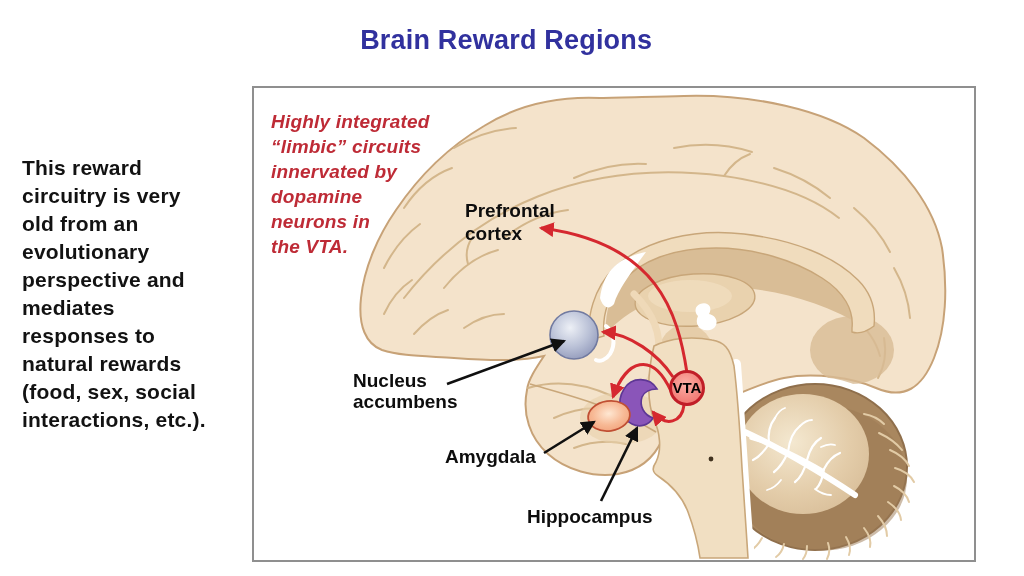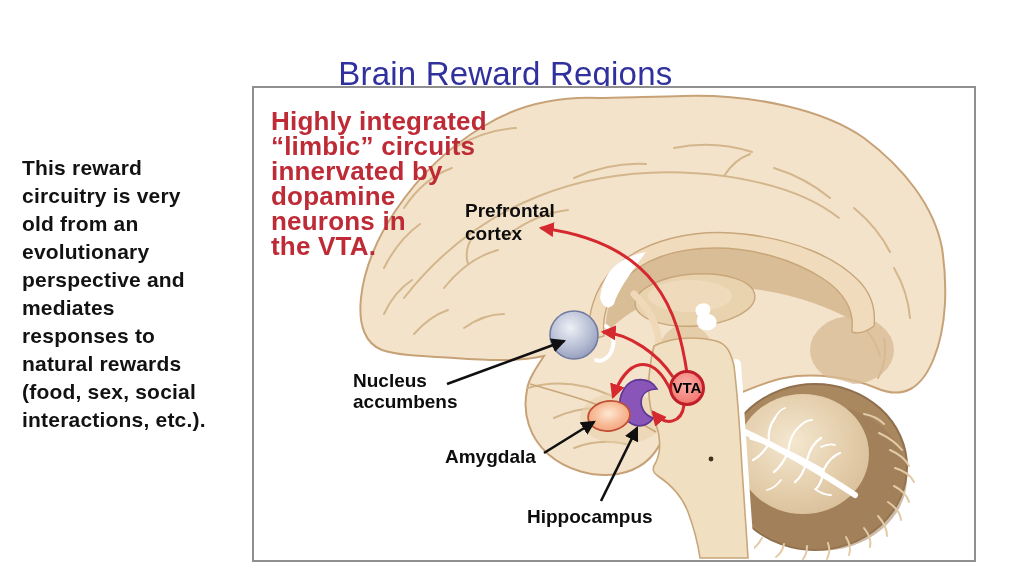--- a/index.html
+++ b/index.html
@@ -3,38 +3,37 @@
 <meta charset="utf-8">
 <style>
   html,body{margin:0;padding:0;}
   body{
     width:1024px;height:576px;position:relative;overflow:hidden;
     background:#ffffff;
     font-family:"Liberation Sans","DejaVu Sans",sans-serif;
   }
   .slide-title{
     position:absolute;top:25px;left:50%;transform:translateX(-52%);
-    font-size:33px;font-weight:normal;color:#31319E;white-space:nowrap;
+    font-size:27px;font-weight:bold;color:#31319E;white-space:nowrap;
     letter-spacing:0.2px;
-    margin-top:30px;
   }
   .left-text{
     position:absolute;left:22px;top:96px;width:222px;color:#121212;
     font-size:21px;font-weight:bold;line-height:28px;white-space:pre-line;
     letter-spacing:0.2px;
   }
   .left-text .para2{margin-top:30px;}
   .diagram-panel{
     position:absolute;left:252px;top:86px;width:720px;height:472px;
     background:#ffffff;border:2px solid #8F8F8F;
   }
   .limbic-note{
     position:absolute;left:17px;top:21px;color:#BE2B36;
-    font-size:26px;font-weight:bold;line-height:25px;white-space:pre-line;
-    letter-spacing:0.2px;z-index:5;
+    font-size:19px;font-weight:bold;line-height:25px;white-space:pre-line;
+    letter-spacing:0.2px;z-index:5;font-style:italic;
   }
   svg{position:absolute;left:0;top:0;}
   svg text{font-family:"Liberation Sans","DejaVu Sans",sans-serif;}
   .lbl{font-size:19px;font-weight:bold;fill:#0d0d0d;}
   .vta-lbl{font-size:15px;font-weight:bold;fill:#000;}
 </style>
 </head>
 <body>
 
 <div class="slide-title">Brain Reward Regions</div>

